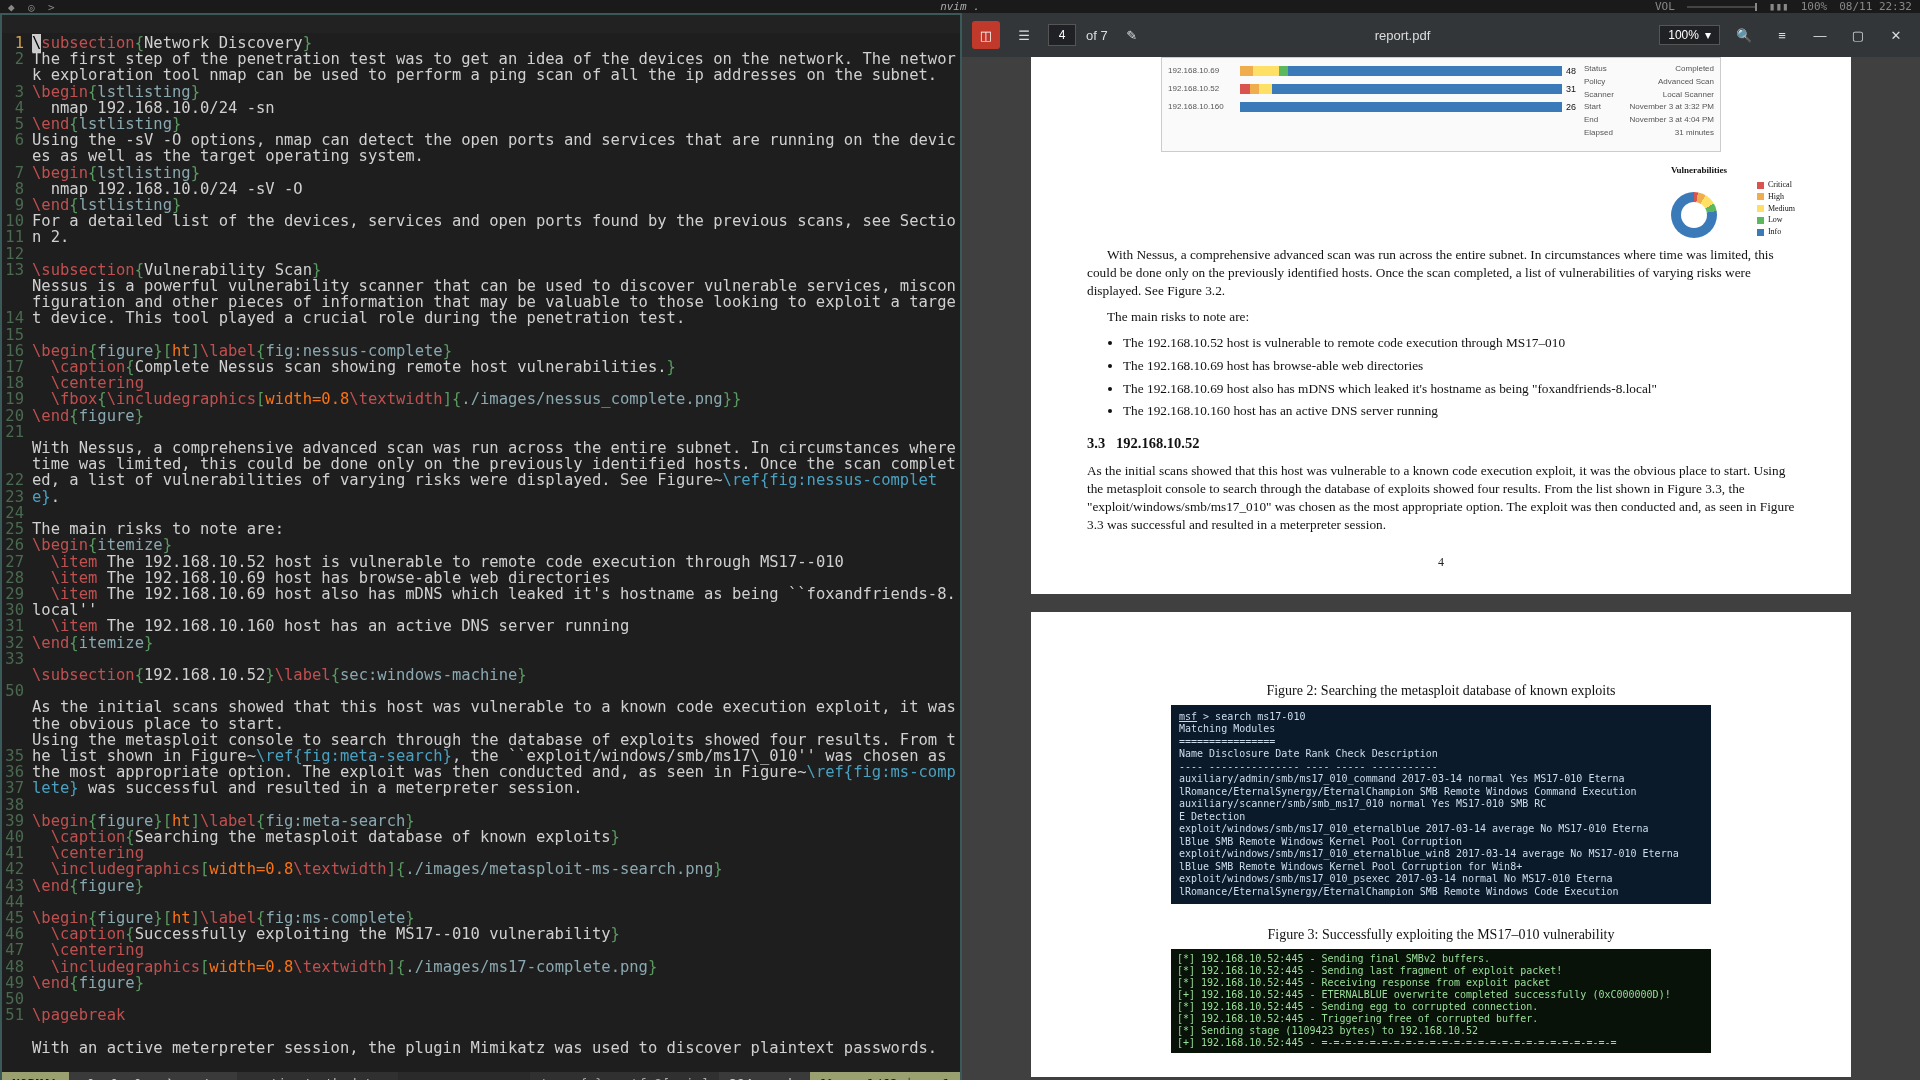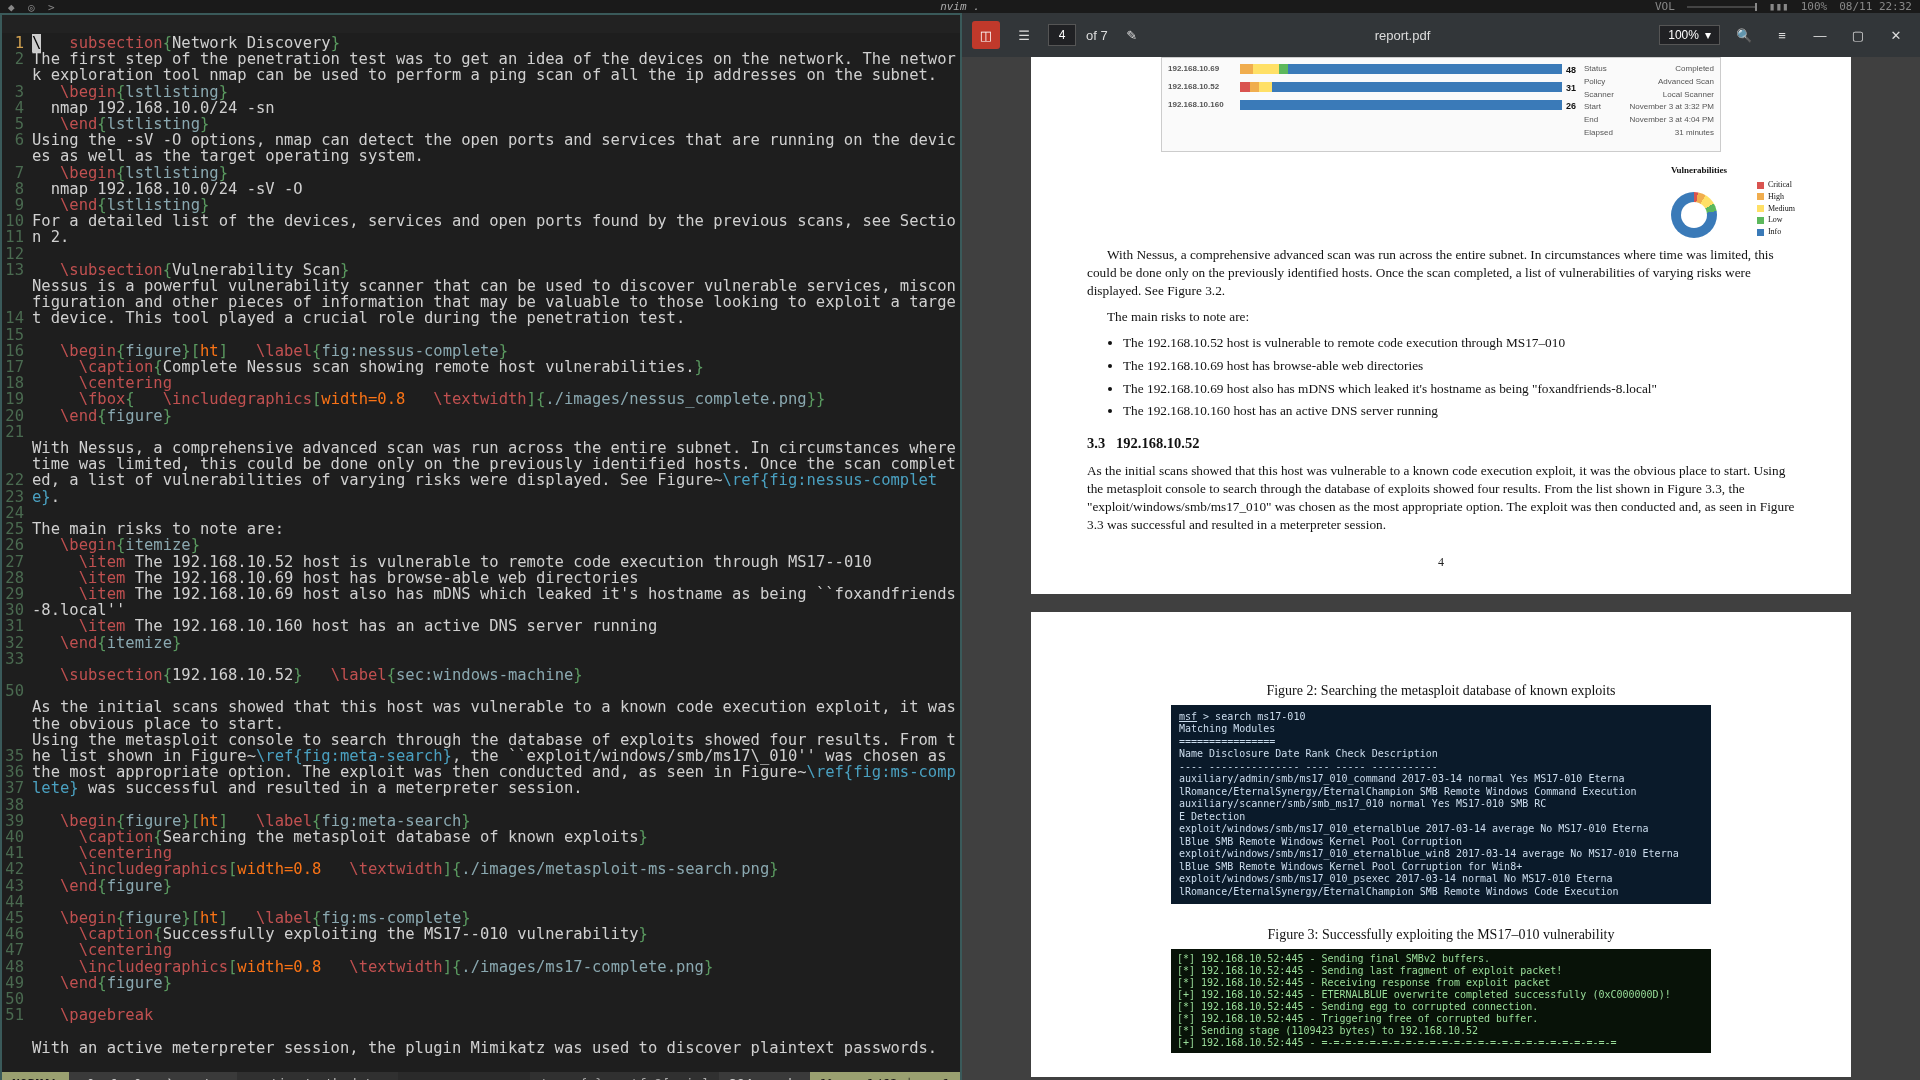--- a/index.html
+++ b/index.html
@@ -39,21 +39,21 @@
   display: flex;
   flex-direction: column;
   border: 2px solid #3a5a5a;
   background: #1e1e1e;
 }
 .tabbar { height: 18px; background: #222; display:flex; }
 .code-area { flex:1; display:flex; overflow:hidden; font-size: 15.5px; line-height: 16.2px; padding-top: 2px;}
 .gutter { width: 26px; text-align: right; color: #4a6a50; padding-right: 4px; user-select:none; }
 .gutter .cur { color: #d0a050; }
 .code { flex:1; white-space: pre-wrap; word-break: break-all; padding-left: 4px; }
-.code .cmd { color: #c05050; padding-left: 28px; }
+.code .cmd { color: #c05050; }
 .code .brace { color: #5a9a60; }
 .code .arg { color: #8aa8b0; }
 .code .opt { color: #f97316; }
 .code .ref { color: #4aa0c0; }
 .code .cursor { background:#ccc; color:#000; }
 
 .statusline {
   height: 22px;
   display:flex;
   align-items:center;
@@ -89,21 +89,21 @@
 .page { width: 820px; background:#fff; color:#111; font-family: 'Georgia', serif; font-size: 13.3px; line-height:1.35; padding: 0 56px 24px 56px; position:relative;}
 .page h3 { font-size: 14.5px; font-weight:bold; margin-top:14px; }
 .page .indent { text-indent: 20px; margin-top:8px;}
 .page ul { margin: 8px 0 8px 36px; }
 .page li { margin-bottom: 5px; }
 .pagenum { text-align:center; font-size:12px; margin-top:20px; color:#222;}
 
 
 .nessus { border:1px solid #ccc; background:#fafafa; margin:0 auto; width: 560px; padding:6px 6px 10px 6px; font-family: sans-serif; font-size:9px; display:flex; gap:8px;}
 .nessus-left { flex:1; }
-.nessus-row { display:flex; align-items:flex-start; margin-bottom:4px; height:14px;font-weight:bold;}
+.nessus-row { display:flex; align-items:center; margin-bottom:4px; height:14px;}
 .nessus-ip { width:72px; color:#555; font-size:8px;}
 .bar { height:10px; display:flex; flex:1; }
 .bar span { display:block; height:100%; }
 .b-r{background:#d9534f}.b-o{background:#f0ad4e}.b-y{background:#ffe066}.b-g{background:#5cb85c}.b-b{background:#3a7ab8}
 .nessus-right { width:130px; font-size:8px; color:#555; }
 .nessus-right div{display:flex;justify-content:space-between;margin-bottom:2px;}
 .vuln-title{font-weight:bold;margin:6px 0 4px 0;font-size:9px;}
 .donut { width:46px; height:46px; border-radius:50%; background: conic-gradient(#d9534f 0 10deg,#f0ad4e 10deg 30deg,#ffe066 30deg 60deg,#5cb85c 60deg 80deg,#3a7ab8 80deg 360deg); position:relative; margin-right:8px;}
 .donut::after{content:'';position:absolute;inset:10px;background:#fff;border-radius:50%;}
 .legend{display:flex;flex-direction:column;gap:1px;font-size:8px;}

